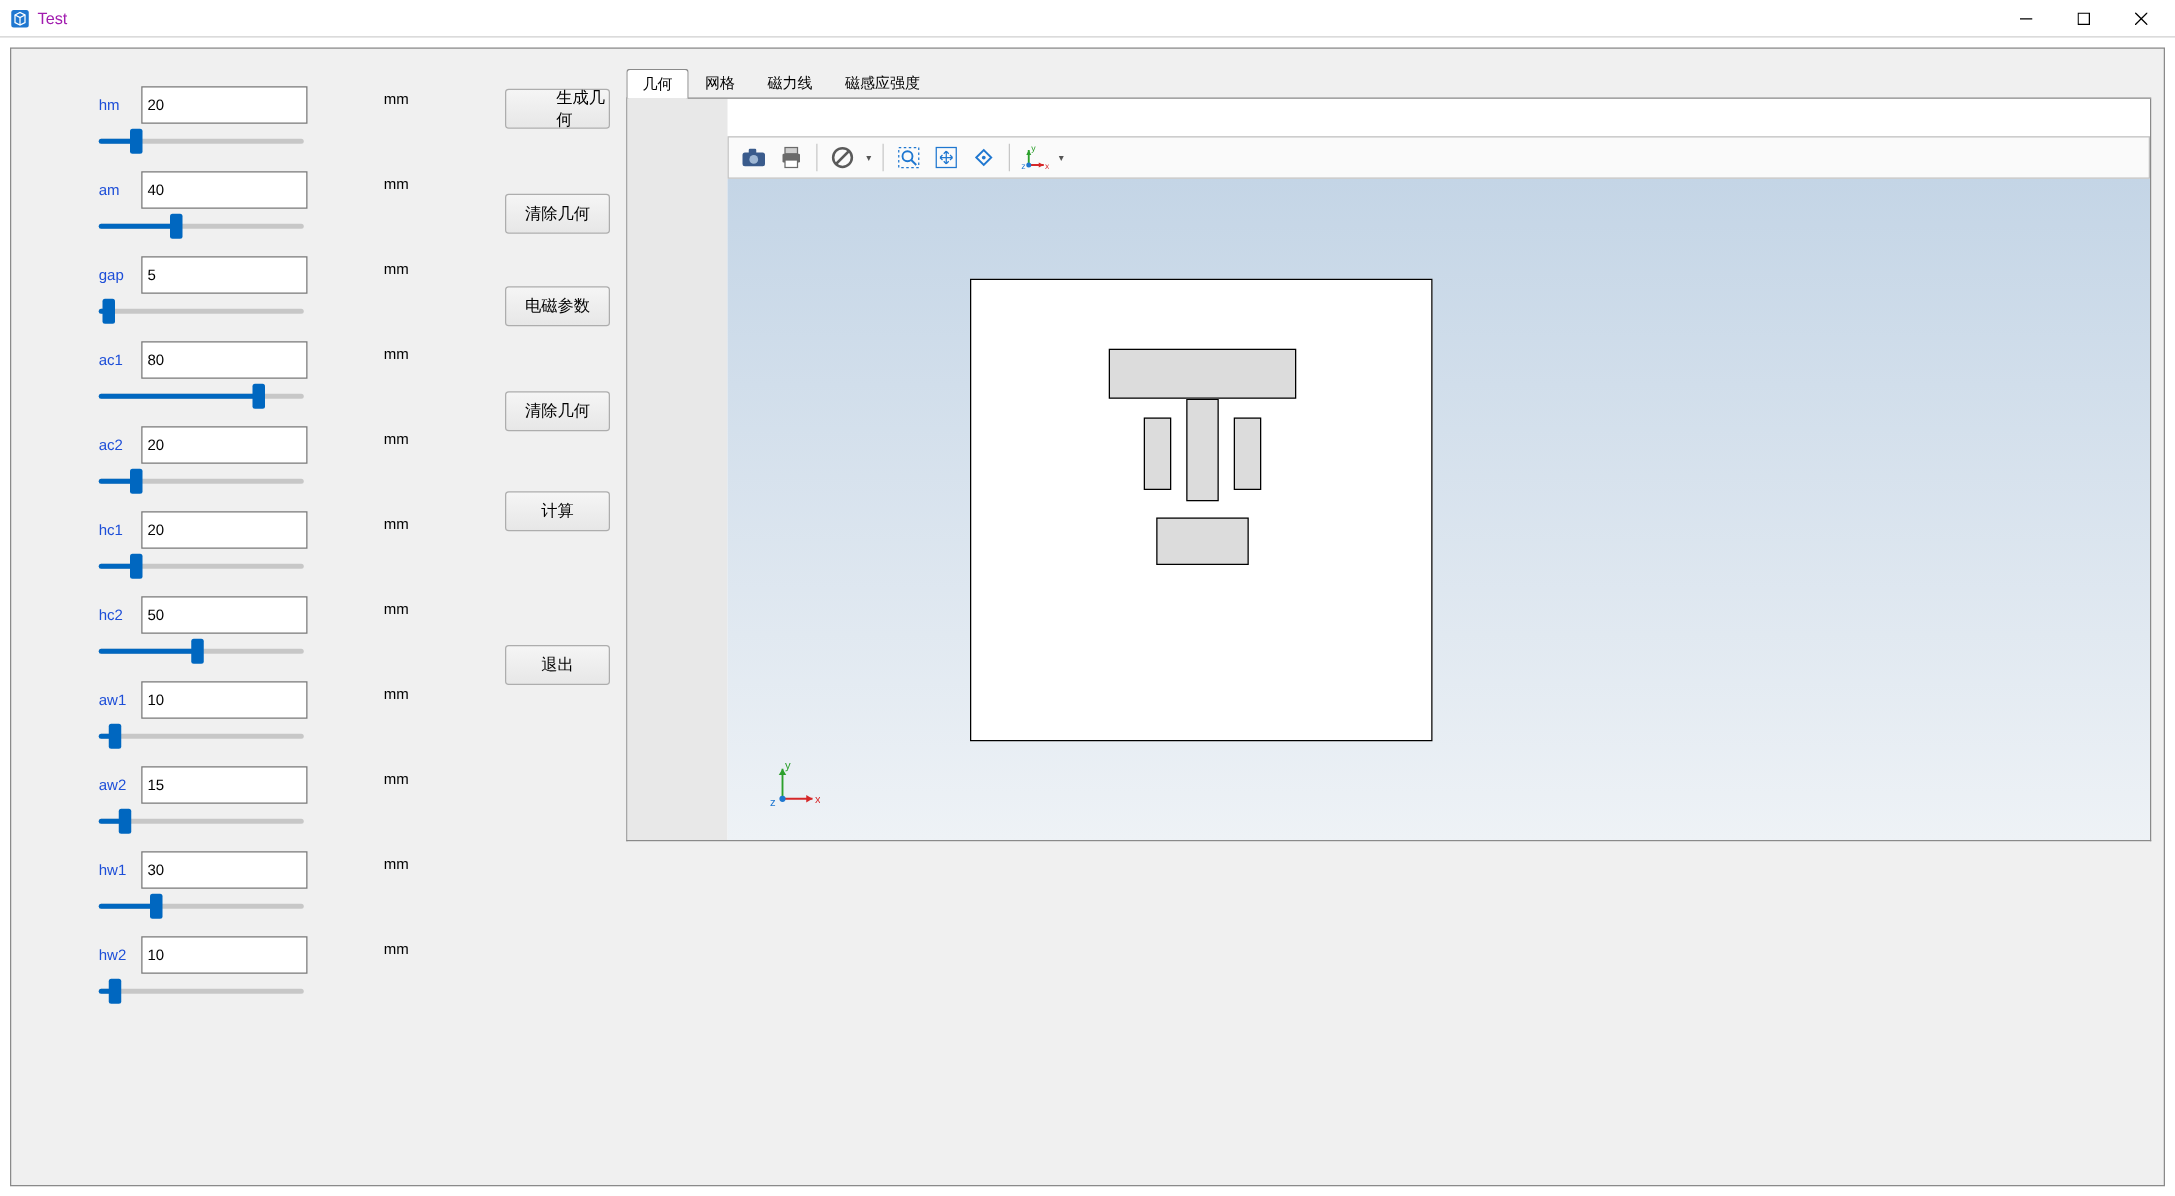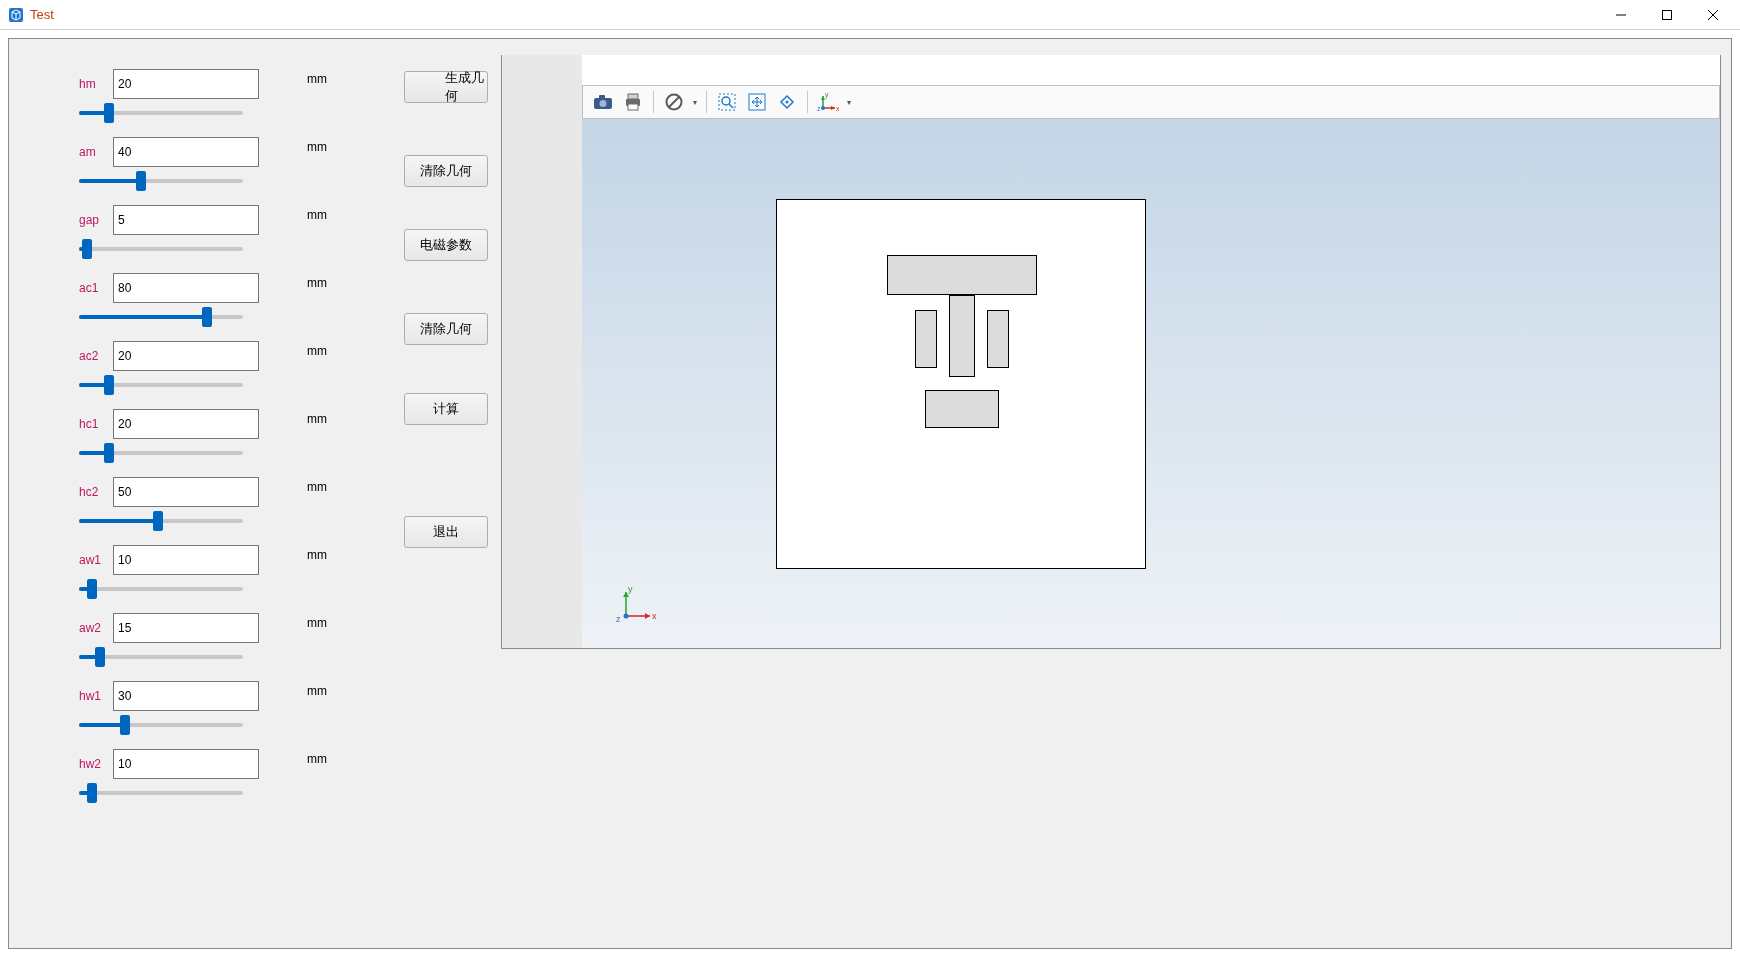--- a/index.html
+++ b/index.html
@@ -21,21 +21,21 @@
       padding: 0 4px;
       border-bottom: 1px solid #d0d0d0;
     }
     .titlebar .app-icon {
       width: 16px;
       height: 16px;
       margin: 0 6px 0 4px;
     }
     .titlebar .title {
       font-size: 13px;
-      color: #c2410c;
+      color: #a21caf;
       flex: 0 0 auto;
     }
     .titlebar .spacer { flex: 1; }
     .win-btn {
       width: 46px;
       height: 30px;
       display: flex;
       align-items: center;
       justify-content: center;
       font-size: 14px;
@@ -63,24 +63,24 @@
     .param-row {
       display: flex;
       align-items: center;
       margin-bottom: 4px;
       position: relative;
     }
     .param-label {
       width: 34px;
       text-align: left;
       font-size: 12px;
-      color: #be185d;
+      color: #1d4ed8;
     }
     .param-input {
-      width: 146px;
+      width: 133px;
       height: 22px;
       background: #fff;
       border: 1px solid #767676;
       padding: 14px 4px;
       font-size: 12px;
     }
     .param-unit {
       position: absolute;
       left: 228px;
       font-size: 12px;
@@ -410,20 +410,26 @@
     <div class="btn-col" id="btncol">
         <div class="big-btn" style="margin-bottom: 52px; padding-left: 40px;">生成几何</div>
         <div class="big-btn" style="margin-bottom: 42px;">清除几何</div>
         <div class="big-btn" style="margin-bottom: 52px;">电磁参数</div>
         <div class="big-btn" style="margin-bottom: 48px;">清除几何</div>
         <div class="big-btn" style="margin-bottom: 91px;">计算</div>
         <div class="big-btn" style="margin-bottom: 0px;">退出</div>
       </div>
 
     <div class="view-panel">
+      <div class="tabs-row" id="tabs">
+          <div class="tab active">几何</div>
+          <div class="tab">网格</div>
+          <div class="tab">磁力线</div>
+          <div class="tab">磁感应强度</div>
+        </div>
       <div class="view-body">
         <div class="inner-left-pad"></div>
 
         <div class="canvas-toolbar" id="ctb">
             <div class="tb-btn">
               <svg width="20" height="16">
                 <rect x="1" y="4" width="18" height="11" rx="2" fill="#3a5b8c"></rect>
                 <rect x="6" y="1" width="6" height="4" rx="1" fill="#3a5b8c"></rect>
                 <circle cx="10" cy="9.5" r="3.5" fill="#9fb7d4"></circle>
               </svg>

